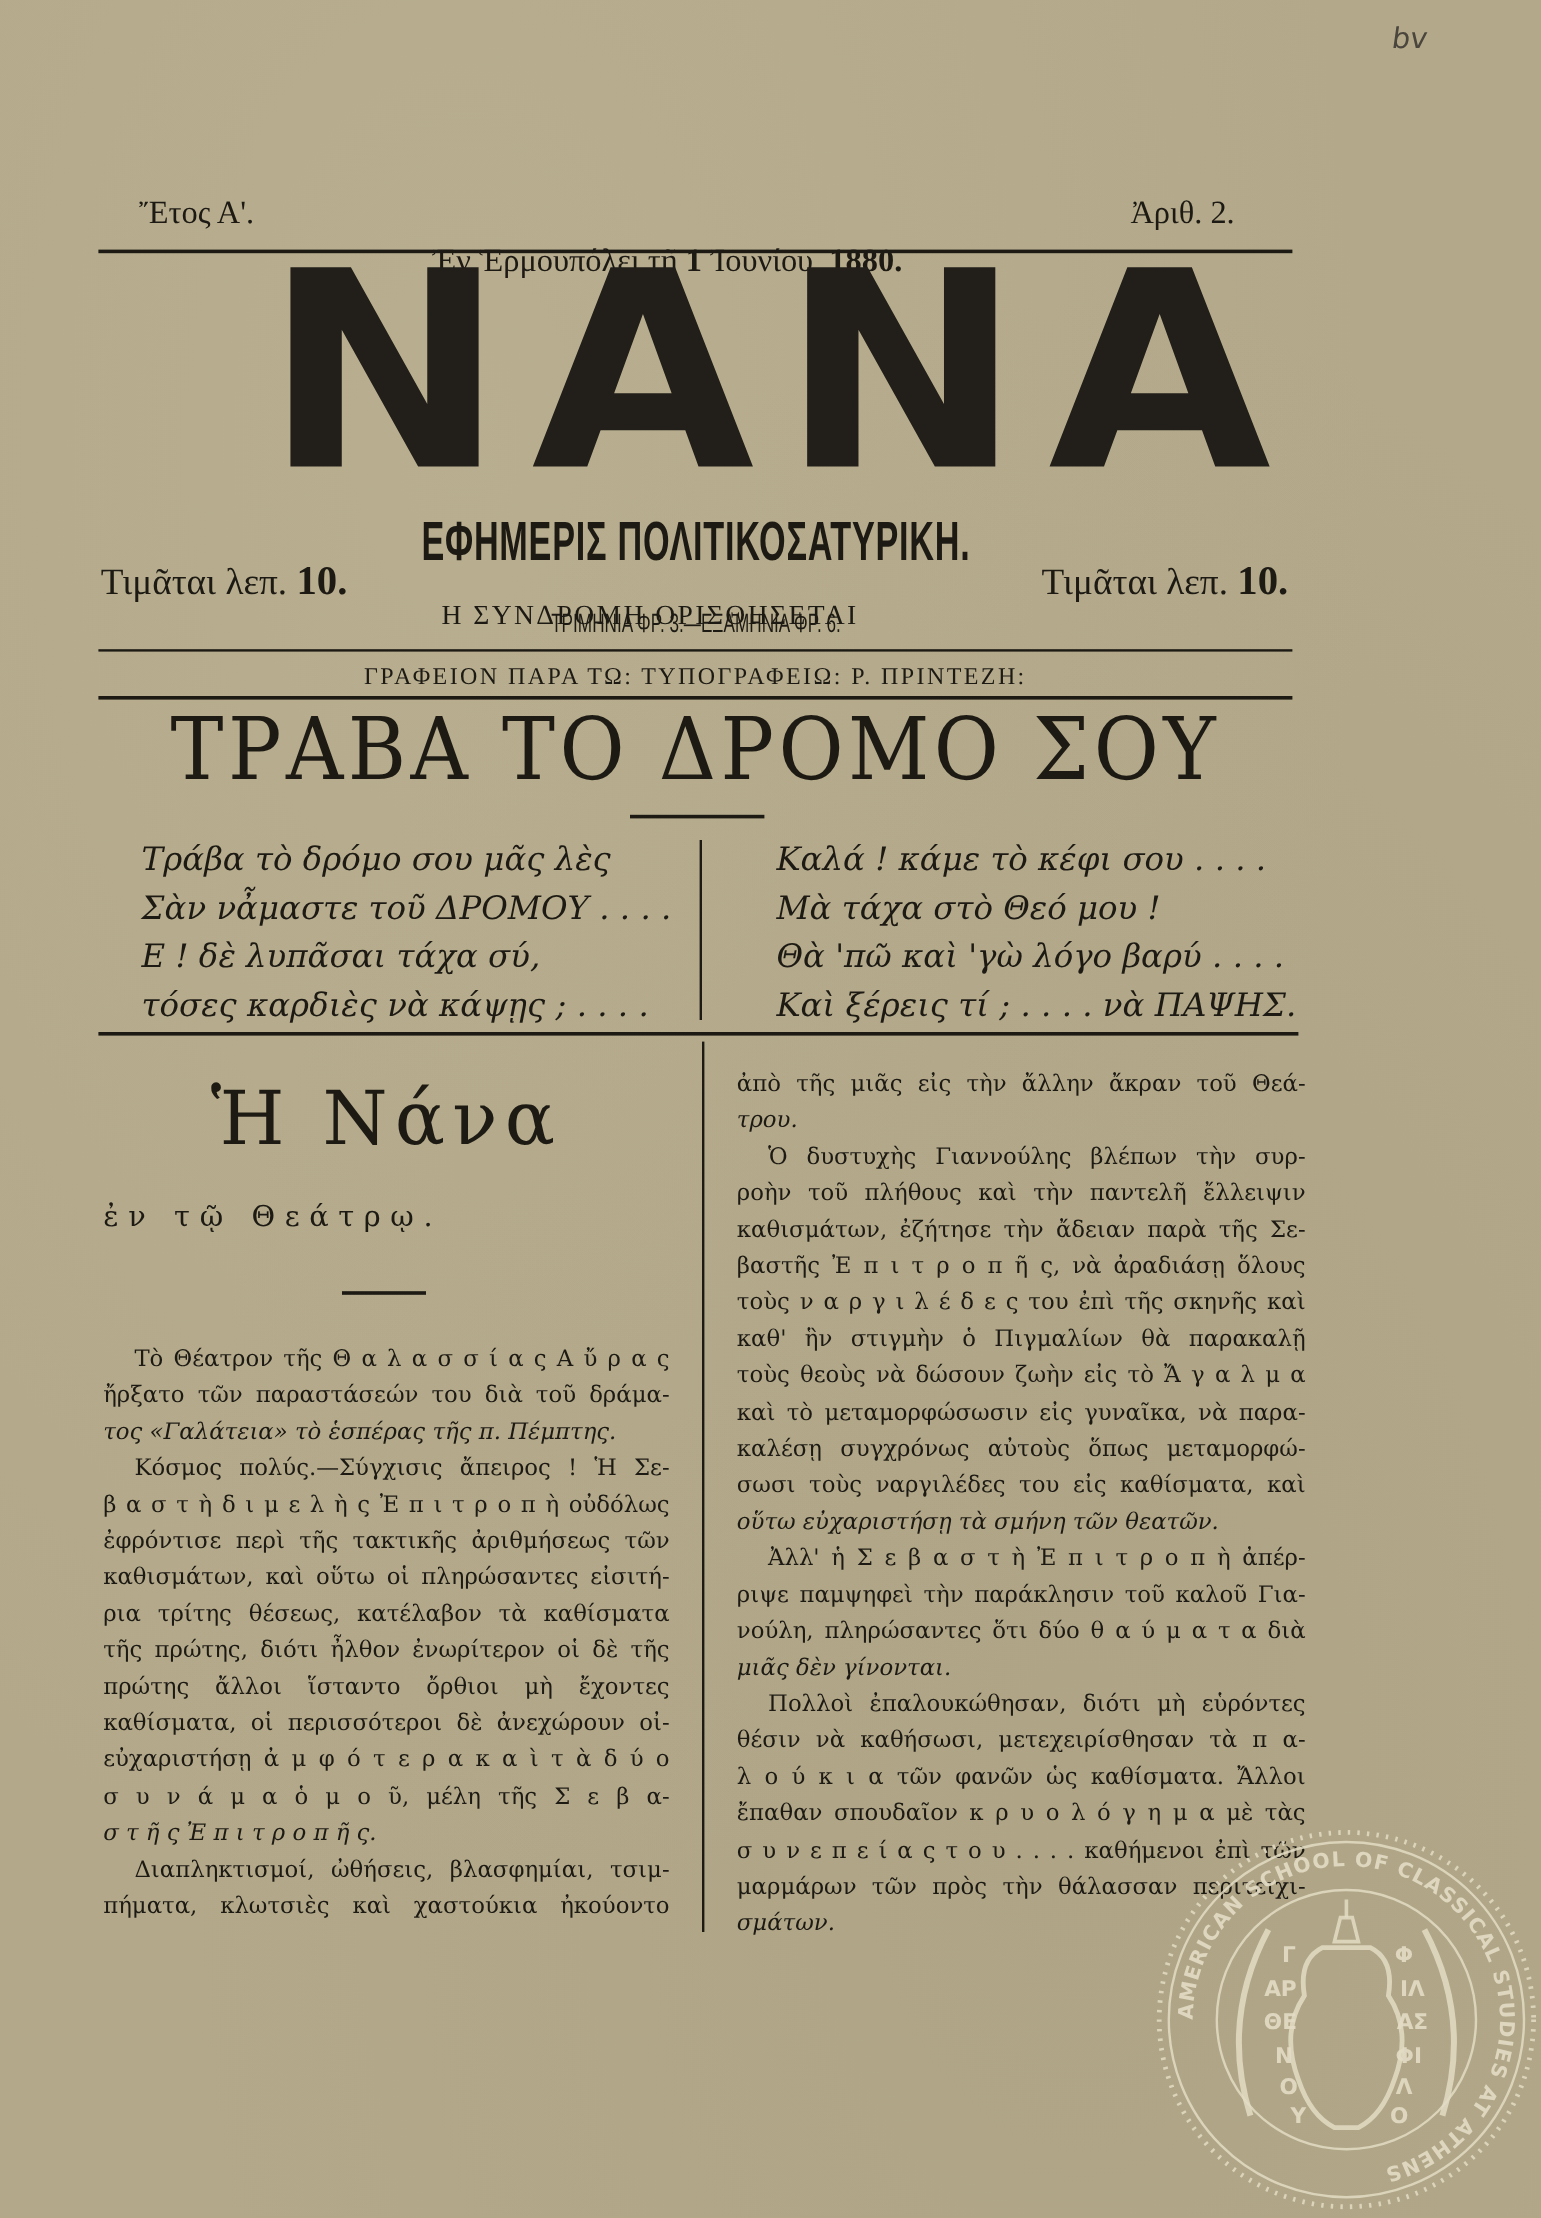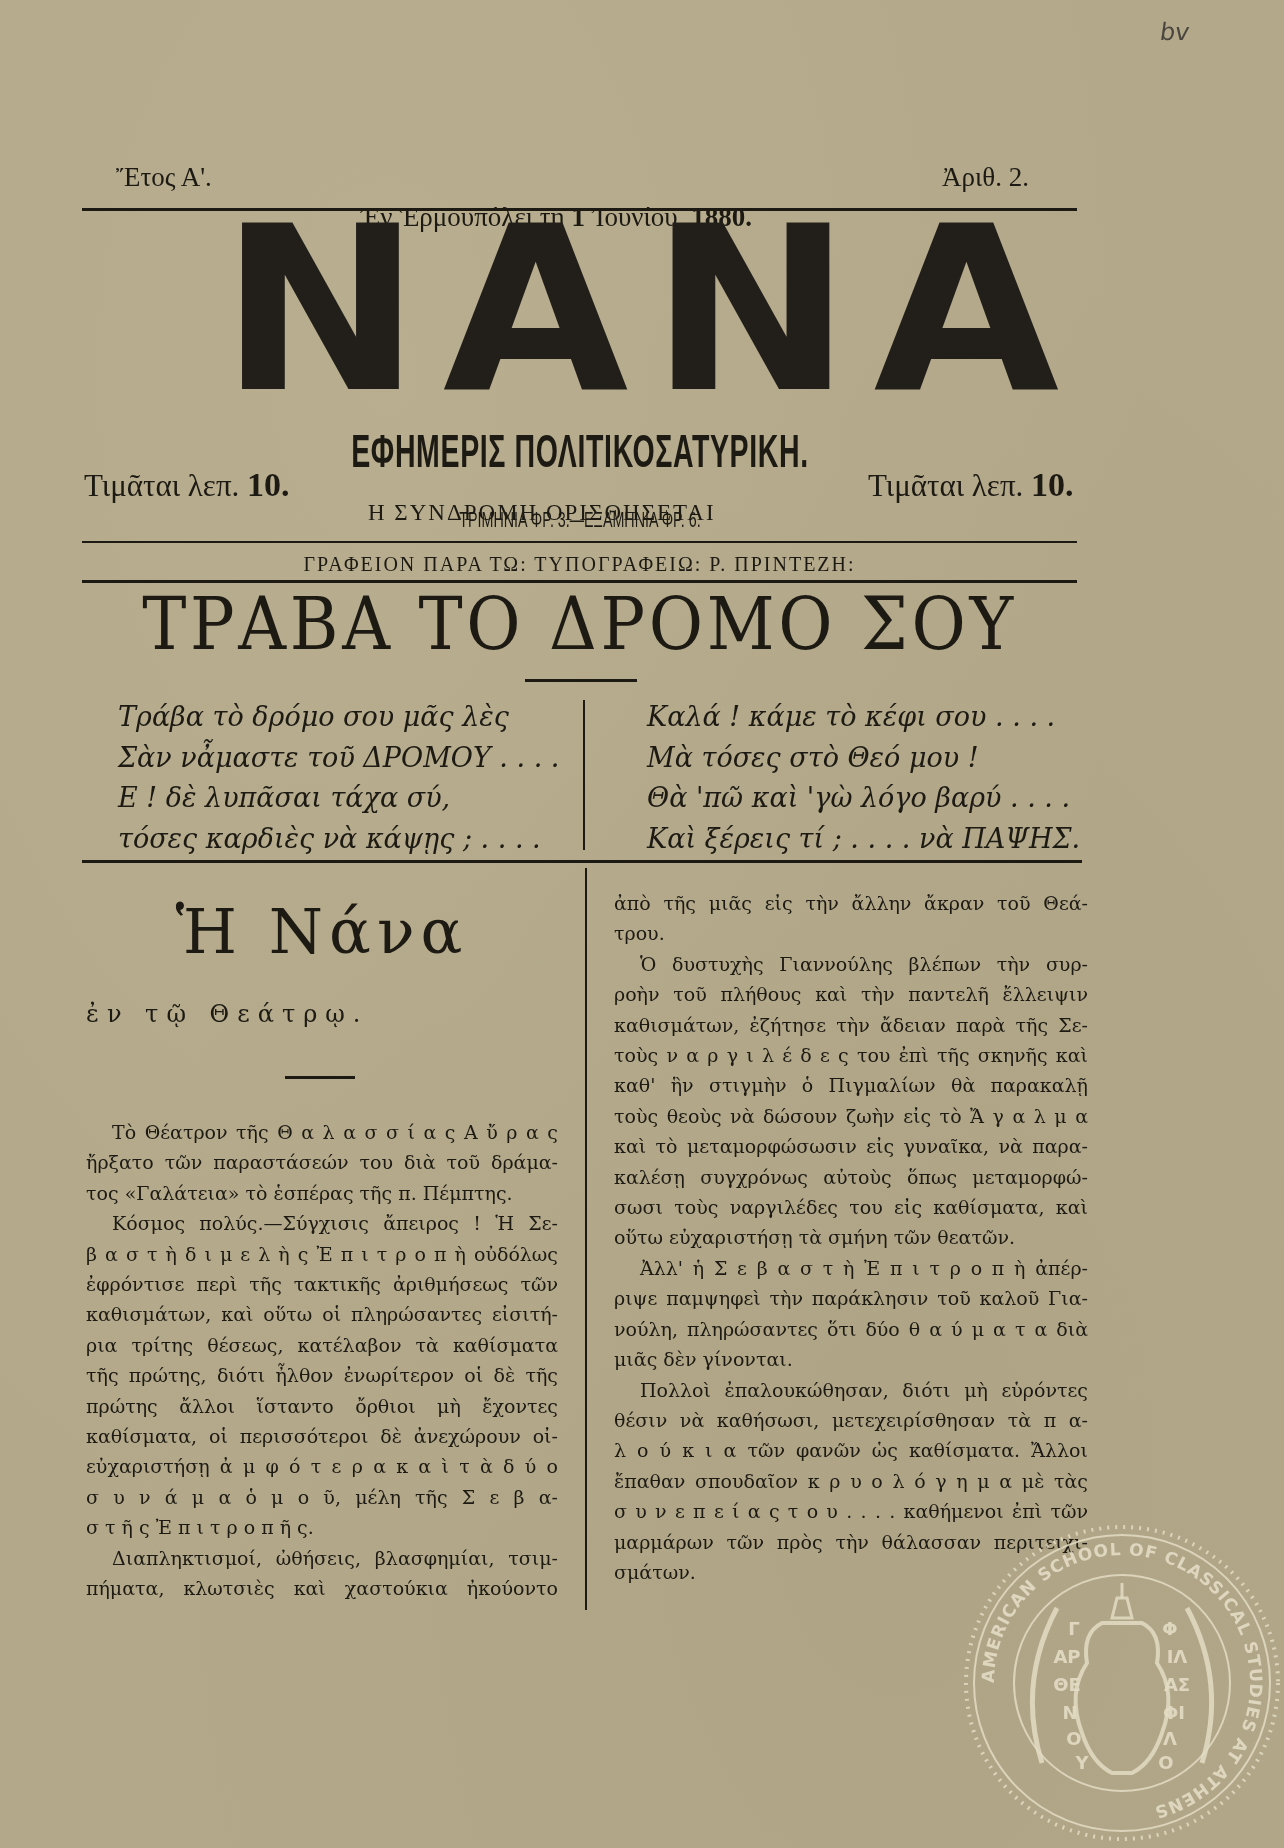--- a/index.html
+++ b/index.html
@@ -60,21 +60,21 @@
     .article-title {
       left: 86px; width: 472px; top: 895px; text-align: center;
       font-family: "DejaVu Serif", serif; font-size: 62px; letter-spacing: 6px;
     }
     .article-sub {
       left: 86px; width: 472px; top: 1000px; text-align: left;
       font-size: 24px; letter-spacing: 8px;
     }
     .col { font-family: "DejaVu Serif", serif; font-size: 19px; line-height: 30.4px; }
     .col p { margin: 0; text-align: justify; text-align-last: justify; white-space: nowrap; }
-    .col p.last { text-align-last: left; }
+    .col p.last { text-align-last: left; font-style: italic; }
     .col p.indent { padding-left: 26px; }
     .col-left { left: 86px; width: 472px; top: 1117px; }
     .col-right { left: 614px; width: 474px; top: 888px; }
 
     .seal { left: 962px; top: 1523px; width: 320px; height: 320px; }
   </style>
 </head>
 <body>
 
 <div class="abs pencil">bv</div>
@@ -112,21 +112,21 @@
 
 <div class="abs poem poem-left ink">
   <div>Τράβα τὸ δρόμο σου μᾶς λὲς</div>
   <div>Σὰν νἆμαστε τοῦ ΔΡΟΜΟΥ . . . .</div>
   <div>Ε ! δὲ λυπᾶσαι τάχα σύ,</div>
   <div>τόσες καρδιὲς νὰ κάψῃς ; . . . .</div>
 </div>
 <div class="rule" style="left:583px;top:700px;width:2px;height:150px;"></div>
 <div class="abs poem poem-right ink">
   <div>Καλά ! κάμε τὸ κέφι σου . . . .</div>
-  <div>Μὰ τόσες  στὸ  Θεό μου !</div>
+  <div>Μὰ τάχα  στὸ  Θεό μου !</div>
   <div>Θὰ 'πῶ καὶ 'γὼ λόγο βαρύ . . . .</div>
   <div>Καὶ ξέρεις τί ; . . . . νὰ ΠΑΨΗΣ.</div>
 </div>
 <div class="rule" style="left:82px;top:860px;width:1000px;height:3px;"></div>
 
 <div class="abs article-title ink">Ἡ Νάνα</div>
 <div class="abs article-sub ink">ἐν τῷ Θεάτρῳ.</div>
 <div class="rule" style="left:285px;top:1076px;width:70px;height:3px;"></div>
 
 <div class="abs col col-left ink">
@@ -149,20 +149,21 @@
 </div>
 
 <div class="rule" style="left:585px;top:868px;width:2px;height:742px;"></div>
 
 <div class="abs col col-right ink">
   <p>ἀπὸ τῆς μιᾶς  εἰς τὴν ἄλλην ἄκραν  τοῦ Θεά-</p>
   <p class="last">τρου.</p>
   <p class="indent">Ὁ δυστυχὴς Γιαννούλης βλέπων τὴν συρ-</p>
   <p>ροὴν τοῦ πλήθους  καὶ τὴν παντελῆ ἔλλειψιν</p>
   <p>καθισμάτων, ἐζήτησε τὴν ἄδειαν παρὰ τῆς Σε-</p>
+  <p>βαστῆς  Ἐ π ι τ ρ ο π ῆ ς,  νὰ ἀραδιάσῃ ὅλους</p>
   <p>τοὺς  ν α ρ γ ι λ έ δ ε ς  του ἐπὶ τῆς σκηνῆς καὶ</p>
   <p>καθ' ἣν  στιγμὴν  ὁ Πιγμαλίων  θὰ  παρακαλῇ</p>
   <p>τοὺς θεοὺς νὰ δώσουν ζωὴν εἰς τὸ  Ἄ γ α λ μ α</p>
   <p>καὶ τὸ μεταμορφώσωσιν εἰς γυναῖκα, νὰ παρα-</p>
   <p>καλέσῃ συγχρόνως  αὐτοὺς  ὅπως μεταμορφώ-</p>
   <p>σωσι τοὺς ναργιλέδες του εἰς καθίσματα, καὶ</p>
   <p class="last">οὕτω εὐχαριστήσῃ τὰ σμήνη τῶν θεατῶν.</p>
   <p class="indent">Ἀλλ' ἡ Σ ε β α σ τ ὴ  Ἐ π ι τ ρ ο π ὴ ἀπέρ-</p>
   <p>ριψε παμψηφεὶ τὴν παράκλησιν τοῦ καλοῦ Για-</p>
   <p>νούλη, πληρώσαντες ὅτι δύο  θ α ύ μ α τ α  διὰ</p>

